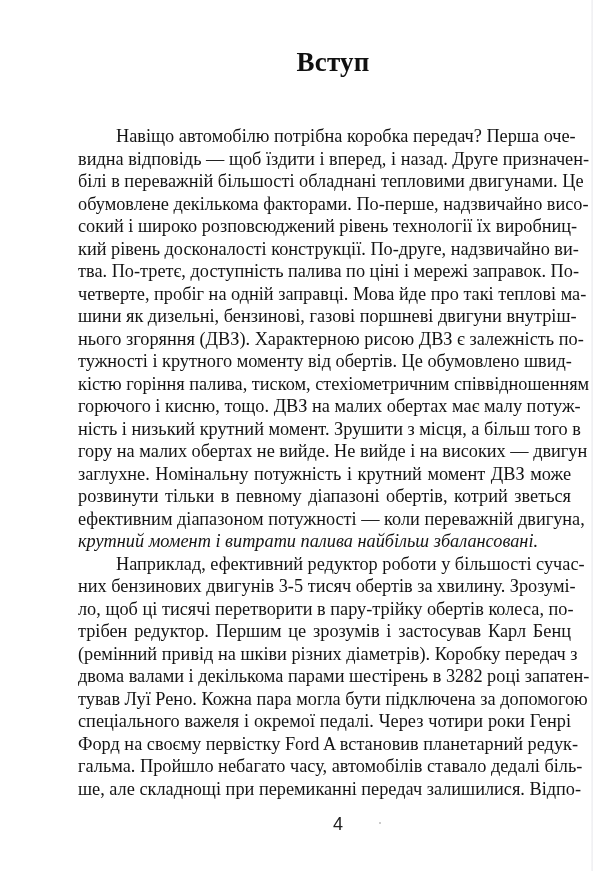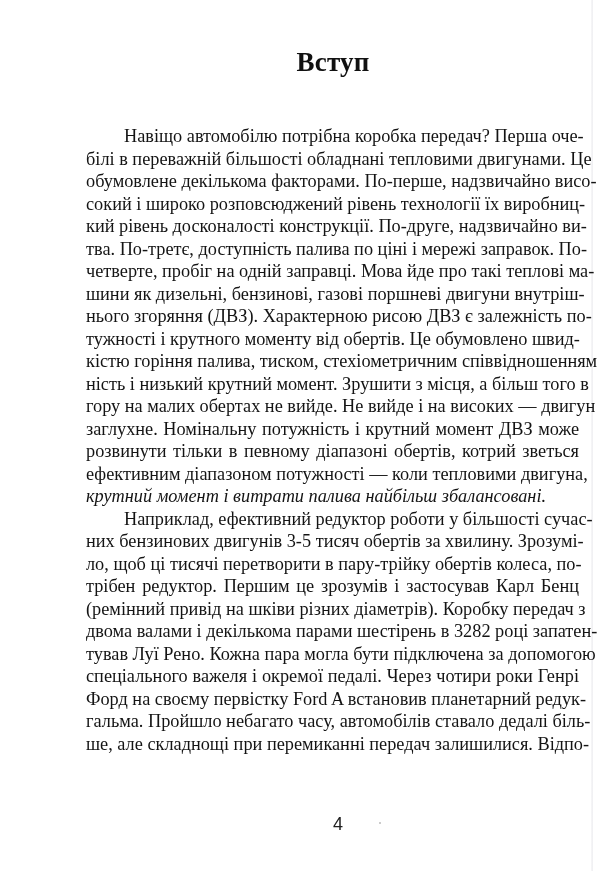--- a/index.html
+++ b/index.html
@@ -20,21 +20,21 @@
     position: absolute; left: 0; width: 666px; top: 44px;
     text-align: center;
     font-weight: bold;
     font-size: 27px;
     line-height: 36px;
     color: #111;
     letter-spacing: 0.2px;
   }
   .body-text {
     position: absolute;
-    left: 86px; top: 125px;
+    left: 78px; top: 125px;
     width: 493px;
   }
   .line {
     display: block;
     height: 22.5px;
     line-height: 22.5px;
     font-size: 18.3px;
     white-space: nowrap;
     text-align: justify;
     text-align-last: justify;
@@ -58,35 +58,37 @@
 </head>
 <body>
 
 <div class="page-edge"></div>
 
 <h1 class="title" style="margin:0;">Вступ</h1>
 
 <div class="body-text">
   <div>
     <span class="line indent">Навіщо автомобілю потрібна коробка передач? Перша оче-</span>
+    <span class="line">видна відповідь — щоб їздити і вперед, і назад. Друге призначен-</span>
     <span class="line">білі в переважній більшості обладнані тепловими двигунами. Це</span>
     <span class="line">обумовлене декількома факторами. По-перше, надзвичайно висо-</span>
     <span class="line">сокий і широко розповсюджений рівень технології їх виробниц-</span>
     <span class="line">кий рівень досконалості конструкції. По-друге, надзвичайно ви-</span>
     <span class="line">тва. По-третє, доступність палива по ціні і мережі заправок. По-</span>
     <span class="line">четверте, пробіг на одній заправці. Мова йде про такі теплові ма-</span>
     <span class="line">шини як дизельні, бензинові, газові поршневі двигуни внутріш-</span>
     <span class="line">нього згоряння (ДВЗ). Характерною рисою ДВЗ є залежність по-</span>
     <span class="line">тужності і крутного моменту від обертів. Це обумовлено швид-</span>
     <span class="line">кістю горіння палива, тиском, стехіометричним співвідношенням</span>
+    <span class="line">горючого і кисню, тощо. ДВЗ на малих обертах має малу потуж-</span>
     <span class="line">ність і низький крутний момент. Зрушити з місця, а більш того в</span>
     <span class="line">гору на малих обертах не вийде. Не вийде і на високих — двигун</span>
     <span class="line">заглухне. Номінальну потужність і крутний момент ДВЗ може</span>
     <span class="line">розвинути тільки в певному діапазоні обертів, котрий зветься</span>
-    <span class="line">ефективним діапазоном потужності — коли тепловими двигуна,</span>
+    <span class="line">ефективним діапазоном потужності — коли переважній двигуна,</span>
     <span class="line last">крутний момент і витрати палива найбільш збалансовані.</span>
   </div>
   <div>
     <span class="line indent">Наприклад, ефективний редуктор роботи у більшості сучас-</span>
     <span class="line">них бензинових двигунів 3-5 тисяч обертів за хвилину. Зрозумі-</span>
     <span class="line">ло, щоб ці тисячі перетворити в пару-трійку обертів колеса, по-</span>
     <span class="line">трібен редуктор. Першим це зрозумів і застосував Карл Бенц</span>
     <span class="line">(ремінний привід на шківи різних діаметрів). Коробку передач з</span>
     <span class="line">двома валами і декількома парами шестірень в 3282 році запатен-</span>
     <span class="line">тував Луї Рено. Кожна пара могла бути підключена за допомогою</span>

